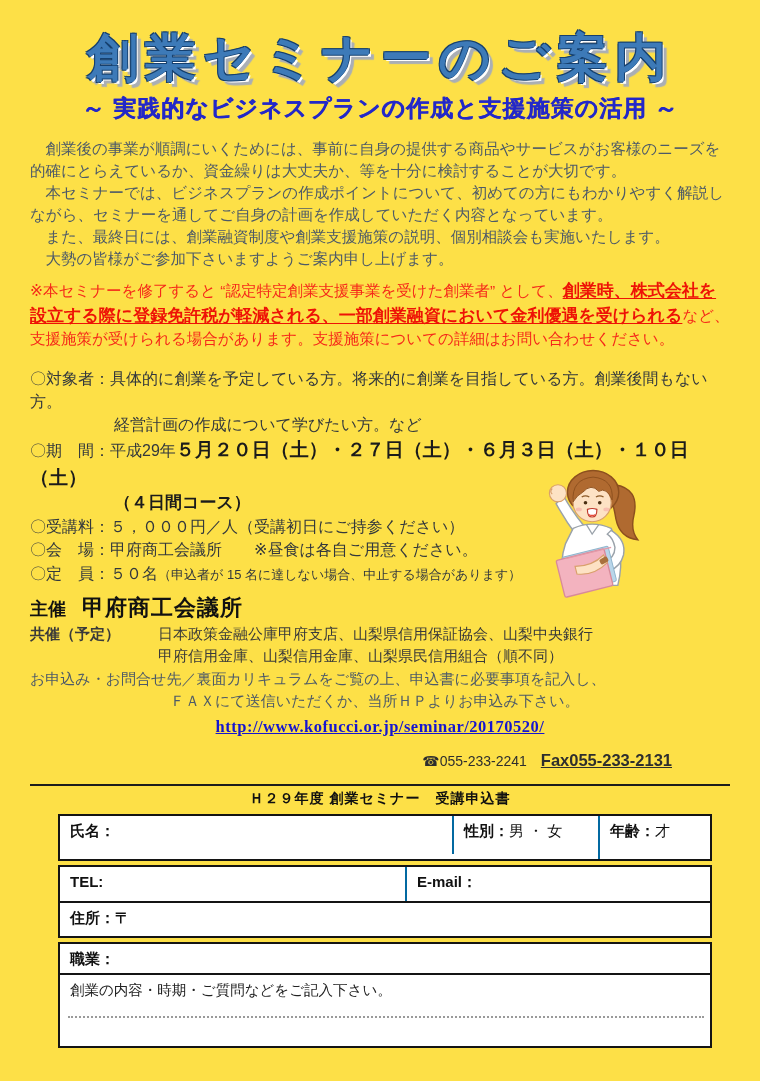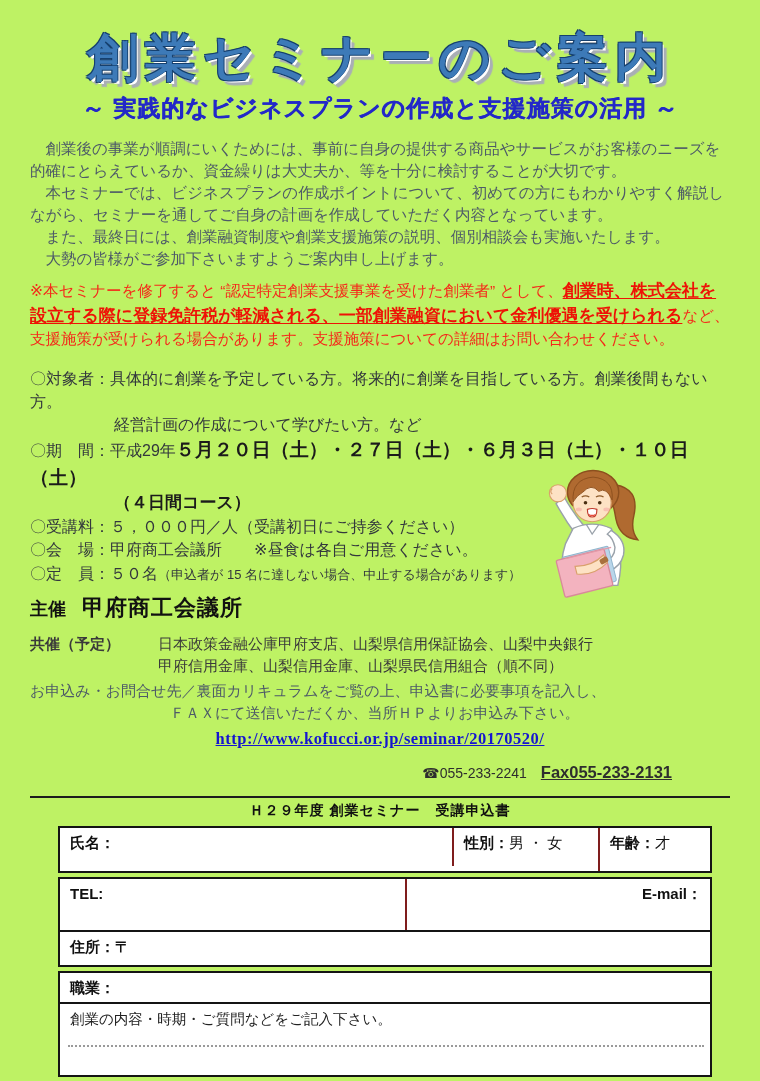--- a/index.html
+++ b/index.html
@@ -1,18 +1,18 @@
 <!DOCTYPE html>
 <html><head>
 <meta charset="utf-8">
 <style>
   html,body { margin:0; padding:0; background:#ffffff; }
   .page {
     position:relative; width:760px; height:1081px; margin:0 auto;
-    background:#bef264; overflow:hidden;
+    background:#fde047; overflow:hidden;
     font-family:"Liberation Sans","DejaVu Sans",sans-serif;
     color:#222;
   }
   .content { padding:30px 30px 0 30px; }
 
   
   .title {
     text-align:center; font-size:51px; font-weight:bold; letter-spacing:7px;
     color:#3d7ab8; line-height:1.08; white-space:nowrap;
     text-shadow:
@@ -41,21 +41,21 @@
   .b-line { line-height:1.45; }
   .indent2 { padding-left:84px; }
   .period-dates { font-size:19px; font-weight:bold; color:#1b1b1b; }
   .period-note { font-size:17px; font-weight:bold; color:#1b1b1b; padding-left:84px; line-height:1.4; }
   .small-note { font-size:13px; }
 
   .organizer { margin-top:8px; }
   .organizer .org-label { font-size:18px; font-weight:bold; color:#111; }
   .organizer .org-name { font-size:22px; font-weight:bold; color:#111; margin-left:16px; letter-spacing:1px; }
 
-  .cosponsor { margin-top:12px; font-size:15px; color:#3a3a3a; line-height:1.5;font-family:Liberation Mono, monospace; }
+  .cosponsor { font-size:15px; color:#3a3a3a; line-height:1.5; }
   .cosponsor .row { display:flex; }
   .cosponsor .cos-label { width:128px; flex:none; font-weight:bold; }
   .apply { font-size:15px; color:#4d5a68; line-height:1.5; }
   .apply .l2 { padding-left:140px; }
   .url-line { text-align:center; margin-top:2px; }
   .url-link {
     font-size:16.5px; font-weight:bold; color:#1515d0; text-decoration:underline;
     font-family:"Liberation Serif","DejaVu Serif",serif; letter-spacing:0.5px; cursor:pointer;
   }
 
@@ -67,27 +67,27 @@
   .separator { border:none; border-top:2px solid #1c1c1c; margin:12px 0 4px 0; }
 
   
   .form-title { text-align:center; font-size:14px; font-weight:bold; color:#101010; letter-spacing:1px; margin:4px 0 6px 0; }
   .tbl { margin-left:28px; margin-right:18px; }
   .tbox { border:2.5px solid #141414; background:#fff; }
   .tbox + .tbox { margin-top:4px; }
   .trow { display:flex; }
   .trow + .trow { border-top:2px solid #141414; }
   .tcell { padding:6px 8px 4px 10px; font-size:15px; color:#111; box-sizing:border-box; }
-  .tcell + .tcell { border-left:2px solid #7f1d1d; }
+  .tcell + .tcell { border-left:2px solid #0369a1; }
   .lbl { font-weight:bold; }
   .cell-name   { width:392px; height:38px; }
   .cell-gender { width:146px; height:38px; }
   .cell-age    { flex:1; height:43px; display:flex; justify-content:flex-start; padding-right:18px; }
   .cell-tel    { width:345px; height:24px; }
-  .cell-email  { flex:1; height:51px;text-align:right; }
+  .cell-email  { flex:1; height:34px; }
   .cell-addr   { width:100%; height:33px; }
   .cell-job    { width:100%; height:29px; }
   .cell-inq    { width:100%; padding-bottom:0; }
   .inq-label { font-size:14.5px; color:#222; }
   .dotted-line { border-bottom:2px dotted #9a9a9a; height:16px; margin:0 -2px; }
   .inq-space { height:28px; }
 
   
   .mascot { position:absolute; left:521px; top:460px; width:148px; height:152px; }
 </style>

